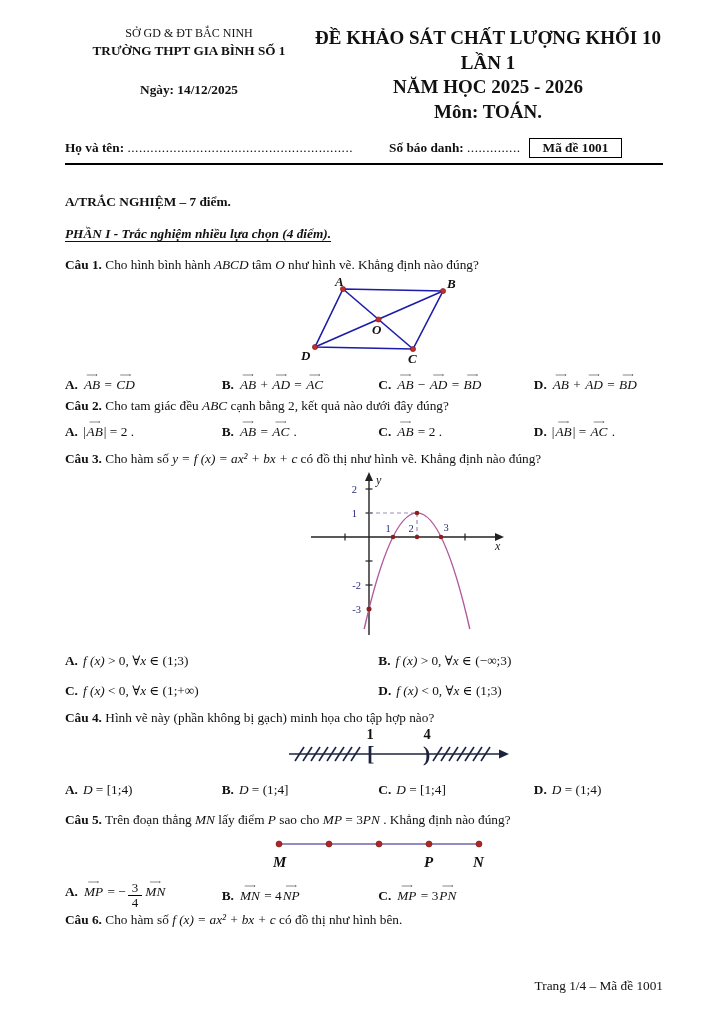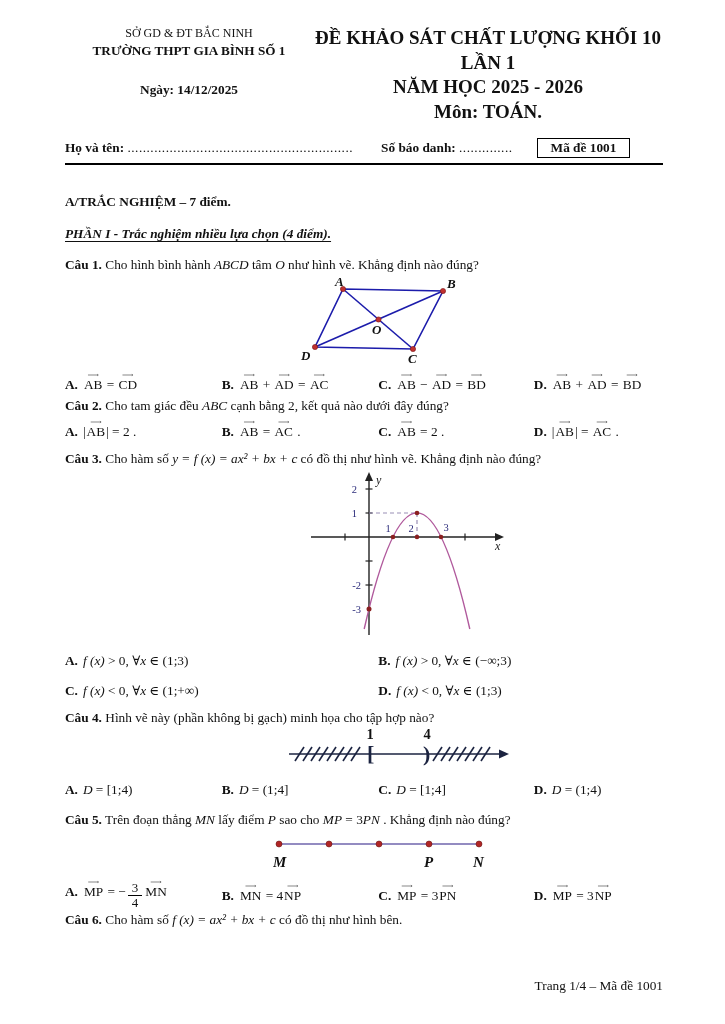--- a/index.html
+++ b/index.html
@@ -14,36 +14,36 @@
   .hdr-left{width:248px;text-align:center;flex:none;}
   .hdr-right{flex:1;text-align:center;}
   .hdr-left .l1{font-size:12px;}
   .hdr-left .l2{font-weight:bold;font-size:13.2px;}
   .hdr-left .l3{font-weight:bold;margin-top:22px;}
   .hdr-right .t1,.hdr-right .t2,.hdr-right .t3{font-weight:bold;font-size:19px;}
   .hdr-right .t4{font-size:13.2px;}
   .hdr-right .t4 .b{font-weight:bold;}
   .hdr-right .t4 .i{font-style:italic;}
   
-  .namerow{display:flex;align-items:center;margin-top:13px;}
+  .namerow{display:flex;align-items:center;margin-top:13px;gap:8px;}
   .namerow .fill{font-weight:bold;}
   .dots{font-weight:normal;letter-spacing:.5px;}
-  .codebox{border:1.6px solid #000;padding:0 13px 1px 13px;font-weight:bold;margin-left:24px;white-space:nowrap;}
+  .codebox{border:1.6px solid #000;padding:0 13px 1px 13px;font-weight:bold;margin-left:0;white-space:nowrap;}
   .name-part{flex:none;}
   .sbd-part{flex:none;margin-left:28px;}
   .rule{border:none;border-top:2.6px solid #000;margin:5px 0 0 0;}
   
   .secA{font-weight:bold;margin-top:28px;}
   .part1{font-weight:bold;font-style:italic;text-decoration:underline;text-underline-offset:3px;margin-top:15px;}
   
   .q{margin-top:13px;}
   .qlabel{font-weight:bold;}
   .mi{font-style:italic;}
   .mn{font-style:normal;}
-  .vec{position:relative;display:inline-block;padding:0 1px;}
+  .vec{position:relative;display:inline-block;font-style:italic;padding:0 1px;}
   .vec::before{
     content:"⟶";position:absolute;left:50%;top:-0.78em;transform:translateX(-50%) scaleY(.75);
     font-size:.6em;font-style:normal;letter-spacing:0;color:#111;
   }
   .frac{display:inline-block;vertical-align:-0.9em;text-align:center;line-height:1.08;font-size:.98em;margin:0 2px;font-style:normal;}
   .frac .num{display:block;border-bottom:1px solid #000;padding:0 4px;}
   .frac .den{display:block;}
   .opts4{display:grid;grid-template-columns:26.2% 26.2% 26.0% auto;margin-top:3px;align-items:center;}
   .opts2{display:grid;grid-template-columns:52.4% auto;row-gap:7px;margin-top:9px;}
   .opt{white-space:nowrap;padding-top:6px;}
@@ -244,21 +244,20 @@
       </g>
       <text class="figlabel" style="font-size:15px;" x="0" y="32">M</text>
       <text class="figlabel" style="font-size:15px;" x="151" y="32">P</text>
       <text class="figlabel" style="font-size:15px;" x="200" y="32">N</text>
     </svg>
   </div>
   <div class="opts4" style="margin-top:4px;">
     <div class="opt"><span class="key">A.</span><span><span class="vec">MP</span><span class="mn"> = −</span><span class="frac"><span class="num">3</span><span class="den">4</span></span><span class="vec">MN</span></span></div>
     <div class="opt"><span class="key">B.</span><span><span class="vec">MN</span><span class="mn"> = 4</span><span class="vec">NP</span></span></div>
     <div class="opt"><span class="key">C.</span><span><span class="vec">MP</span><span class="mn"> = 3</span><span class="vec">PN</span></span></div>
-    <div class="opt"><span class="key">D.</span><span><span class="vec">MP</span><span class="mn"> = 3</span><span class="vec">NP</span></span></div>
   </div>
 
   <div class="q" style="margin-top:0;">
     <span class="qlabel">Câu 6.</span>
     <span><span class="mn">Cho hàm số  </span><span class="mi">f (x) = ax² + bx + c</span><span class="mn">  có đồ thị như hình bên.</span></span>
   </div>
 
   <div class="footer">Trang 1/4 – Mã đề 1001</div>
 </div>
 

